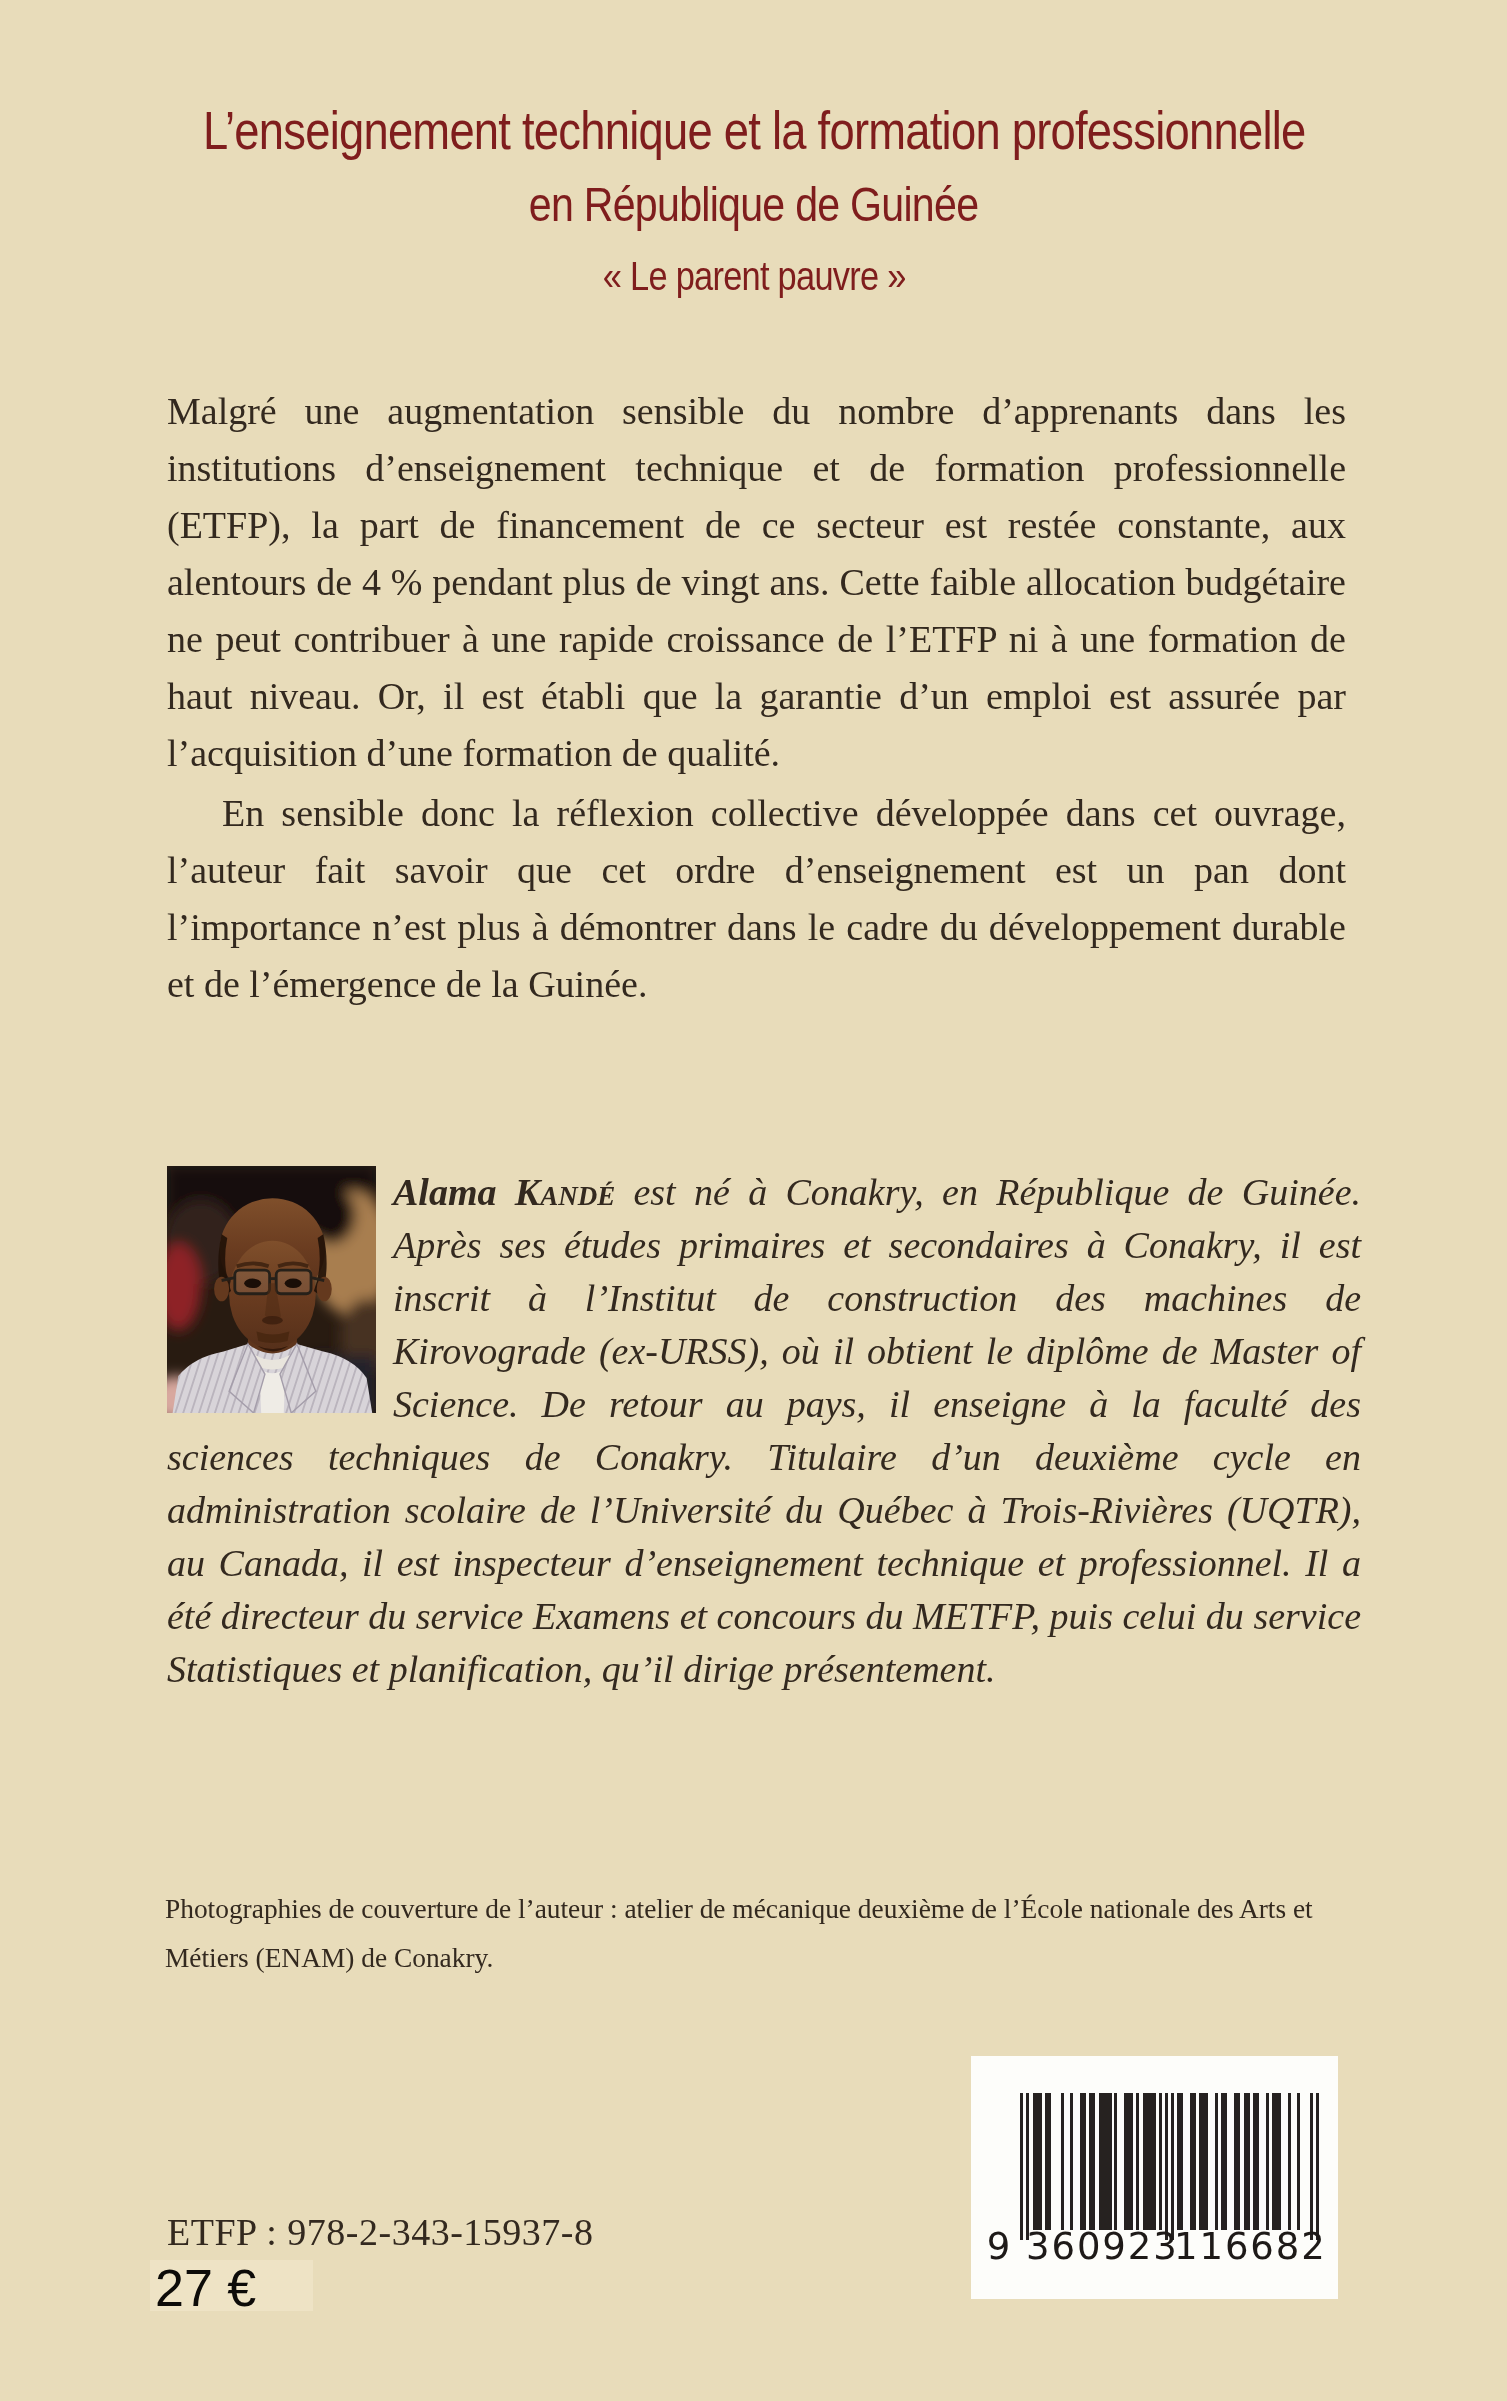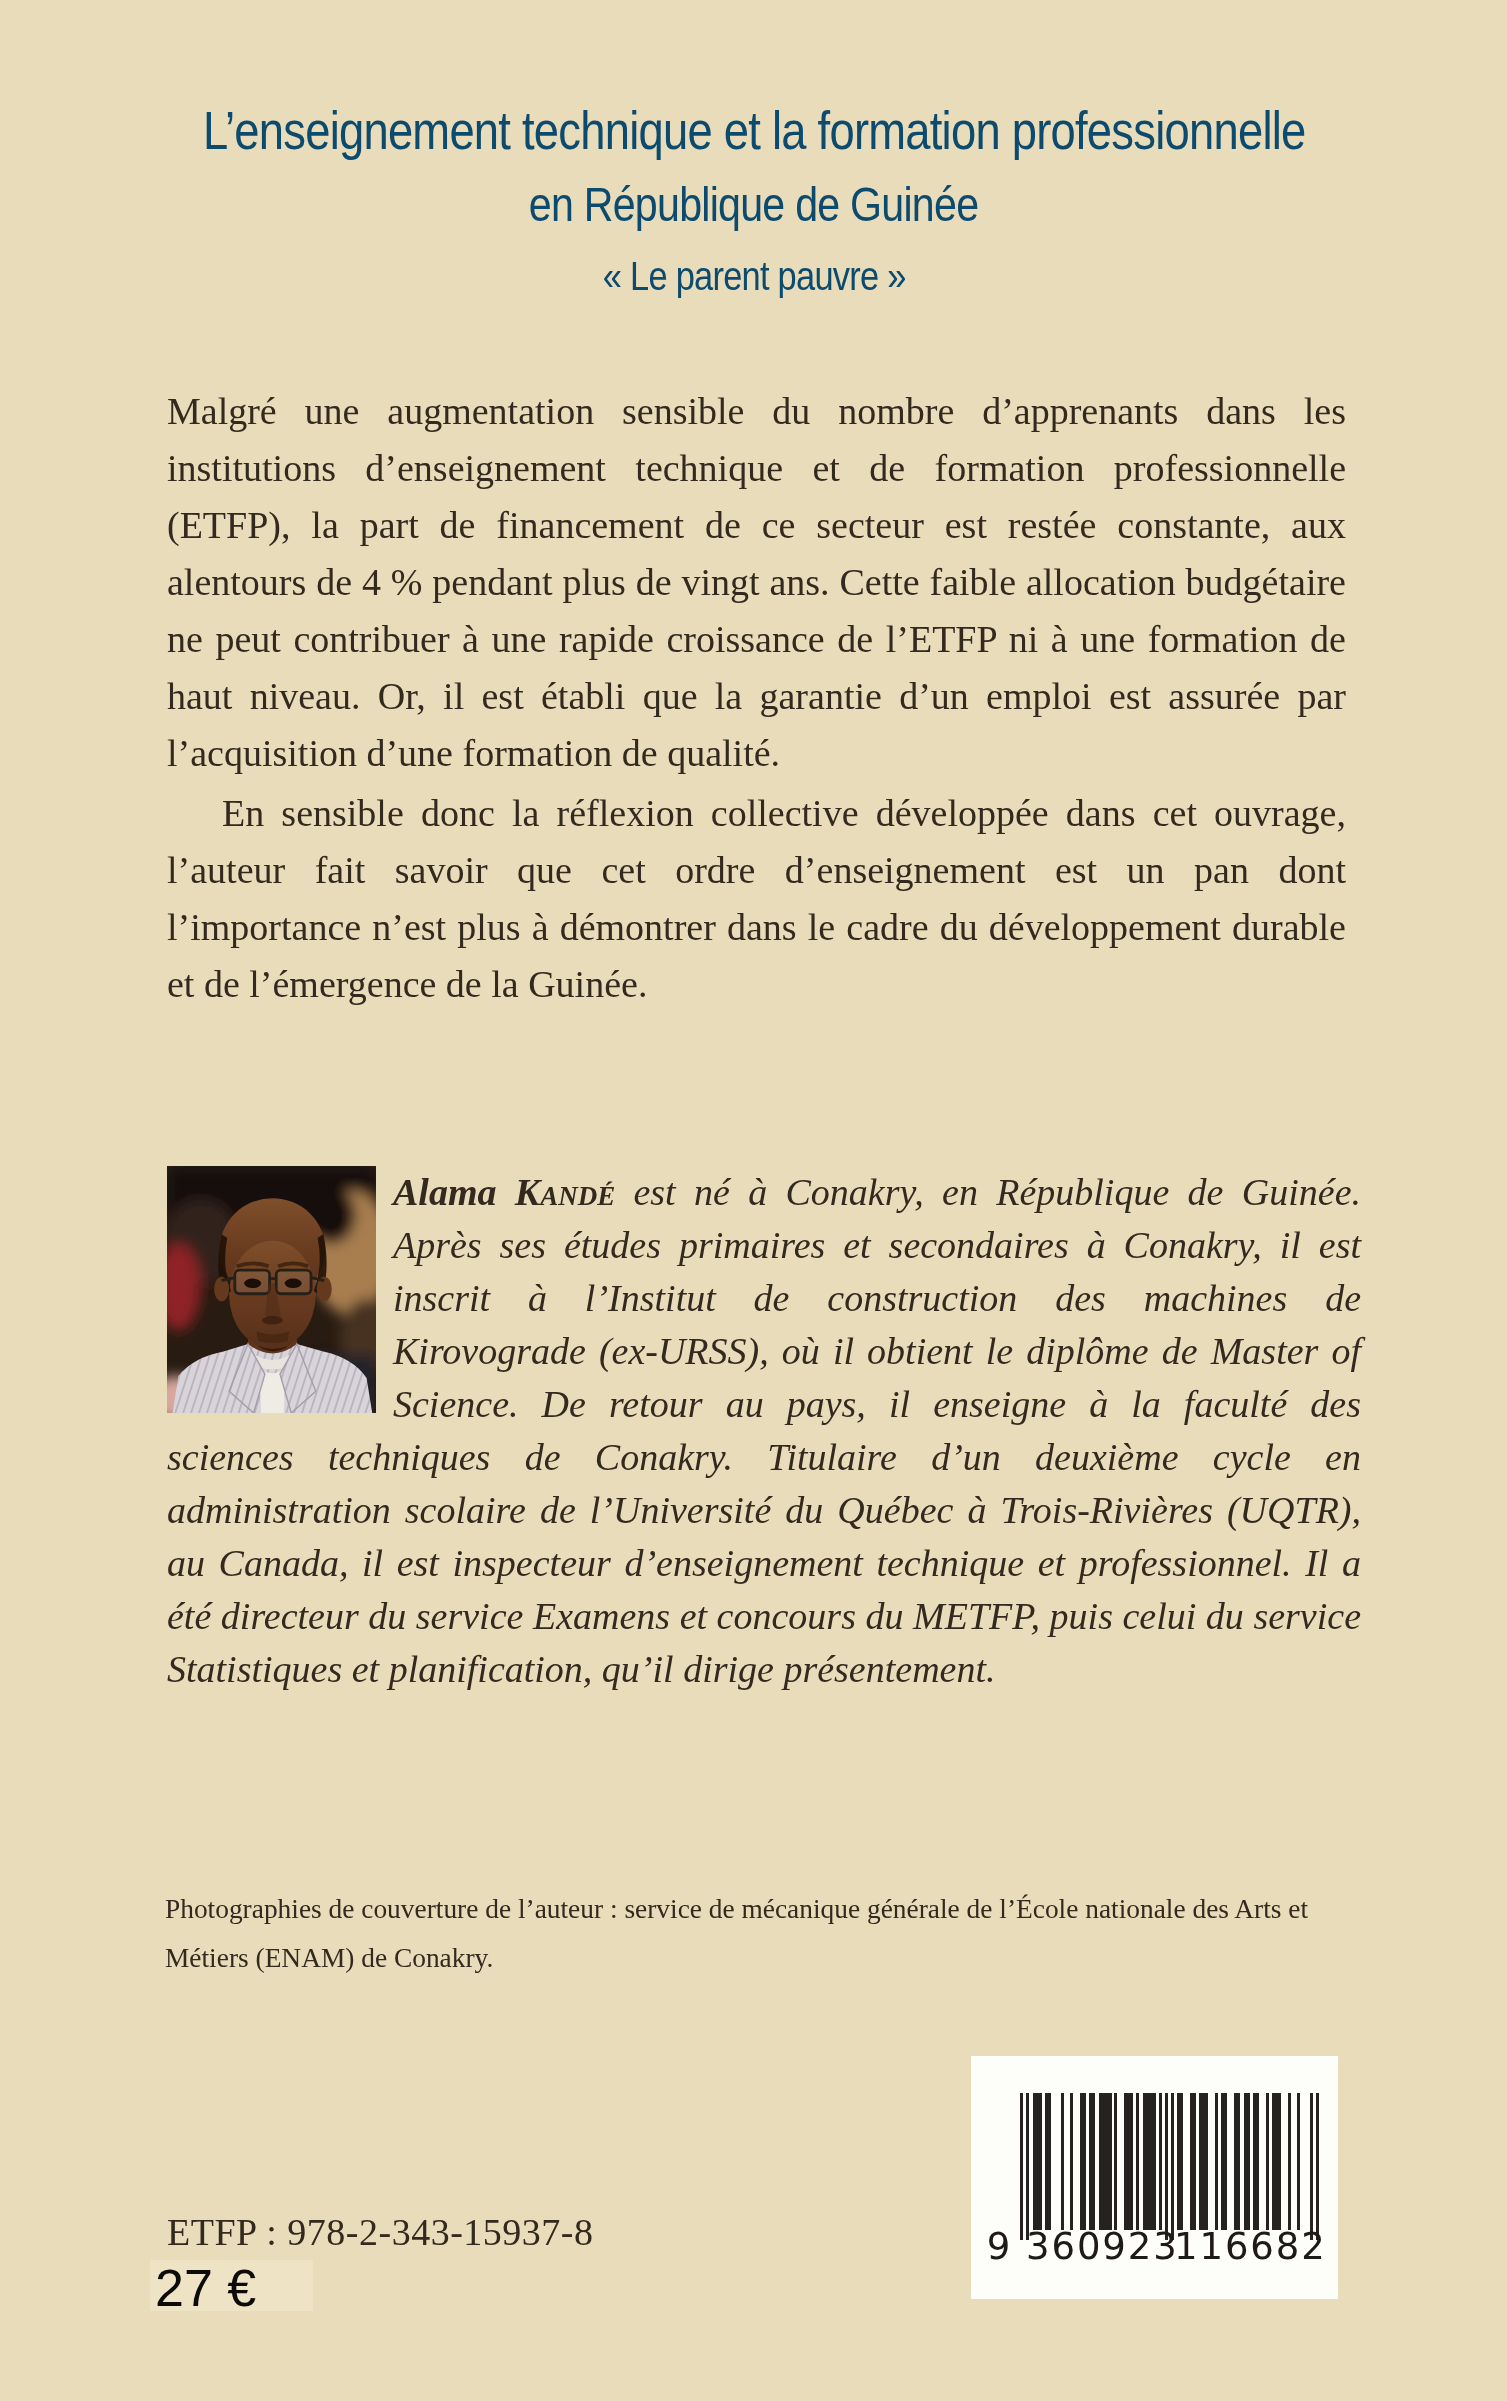--- a/index.html
+++ b/index.html
@@ -10,21 +10,21 @@
     height: 2402px;
     background: #e8dcba;
     overflow: hidden;
     color: #33291f;
   }
   
   .title-block {
     position: absolute;
     top: 100px; left: 0; width: 100%;
     text-align: center;
-    color: #0c4a6e;
+    color: #7f1d1d;
     font-family: "Liberation Sans", sans-serif;
     font-weight: 400;
   }
   .title-block h1, .title-block h2, .title-block h3 { margin: 0; font-weight: 400; }
   .title-line {
     display: inline-block;
     transform: scaleX(0.84);
     transform-origin: 50% 50%;
     white-space: nowrap;
     letter-spacing: -0.9px;
@@ -193,21 +193,21 @@
         <path d="M6,261 L12,222 Q28,202 60,196 L86,188 Q112,208 138,188 L166,196 Q198,203 212,224 L218,261 Z" fill="url(#pbstripe)"></path>
         <path d="M88,196 Q112,214 136,196 L136,208 Q112,222 88,208 Z" fill="#e9e5dd"></path>
         <path d="M98,214 Q112,224 126,214 L124,261 L100,261 Z" fill="#efece6"></path>
         <path d="M86,188 L66,238 L92,261 L104,220 Z" fill="url(#pbstripe)" stroke="#a49daa" stroke-width="1.5"></path>
         <path d="M138,188 L158,238 L132,261 L120,220 Z" fill="url(#pbstripe)" stroke="#a49daa" stroke-width="1.5"></path>
       </svg>
     </div>
     <p><b><span>Alama</span> <span class="sc">Kandé</span></b><span> est né à Conakry, en République de Guinée. Après ses études primaires et secondaires à Conakry, il est inscrit à l’Institut de construction des machines de Kirovograde (ex-URSS), où il obtient le diplôme de Master of Science. De retour au pays, il enseigne à la faculté des sciences techniques de Conakry. Titulaire d’un deuxième cycle en administration scolaire de l’Université du Québec à Trois-Rivières (UQTR), au Canada, il est inspecteur d’enseignement technique et professionnel. Il a été directeur du service Examens et concours du METFP, puis celui du service Statistiques et planification, qu’il dirige présentement.</span></p>
   </section>
 
-  <p class="credit">Photographies de couverture de l’auteur : service de mécanique générale de l’École nationale des Arts et Métiers (ENAM) de Conakry.</p>
+  <p class="credit">Photographies de couverture de l’auteur : atelier de mécanique deuxième de l’École nationale des Arts et Métiers (ENAM) de Conakry.</p>
 
   <p class="isbn"><span>ETFP :</span> <span>978-2-343-15937-8</span></p>
 
   <div class="price-patch"></div>
   <p class="price">27 €</p>
 
   <div class="barcode-panel">
     <div class="barcode-bars">
         <div class="bar guard" style="left: 0px; width: 3.2px; background: rgb(38, 34, 32);"></div>
         <div class="bar guard" style="left: 6.3px; width: 3.2px; background: rgb(38, 34, 32);"></div>

